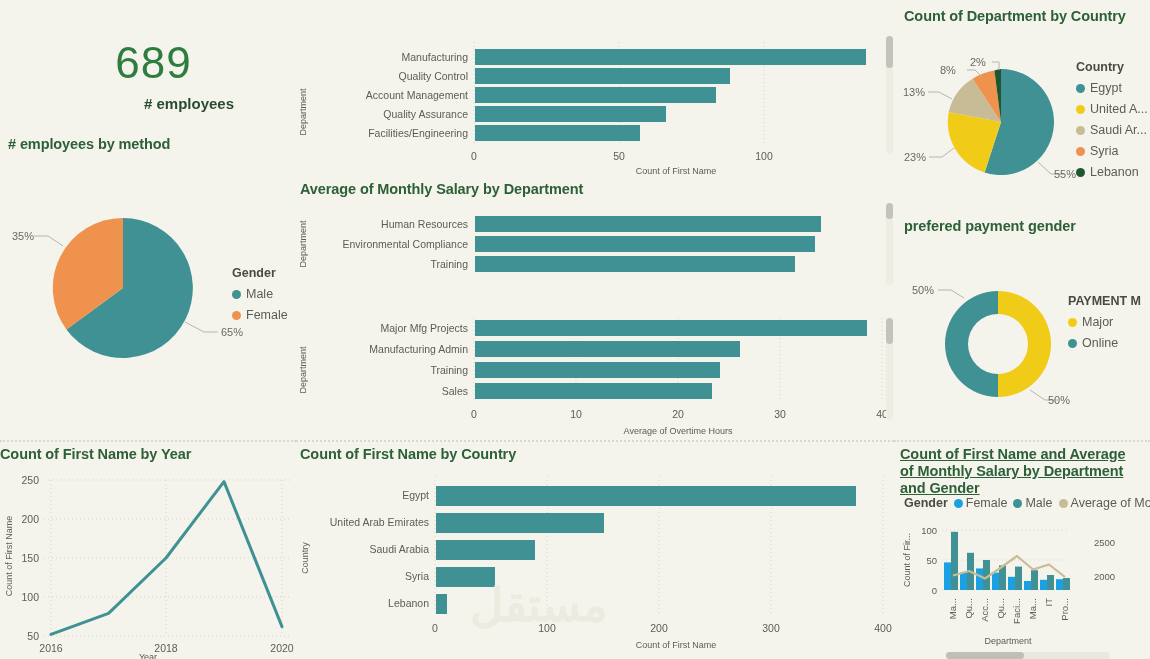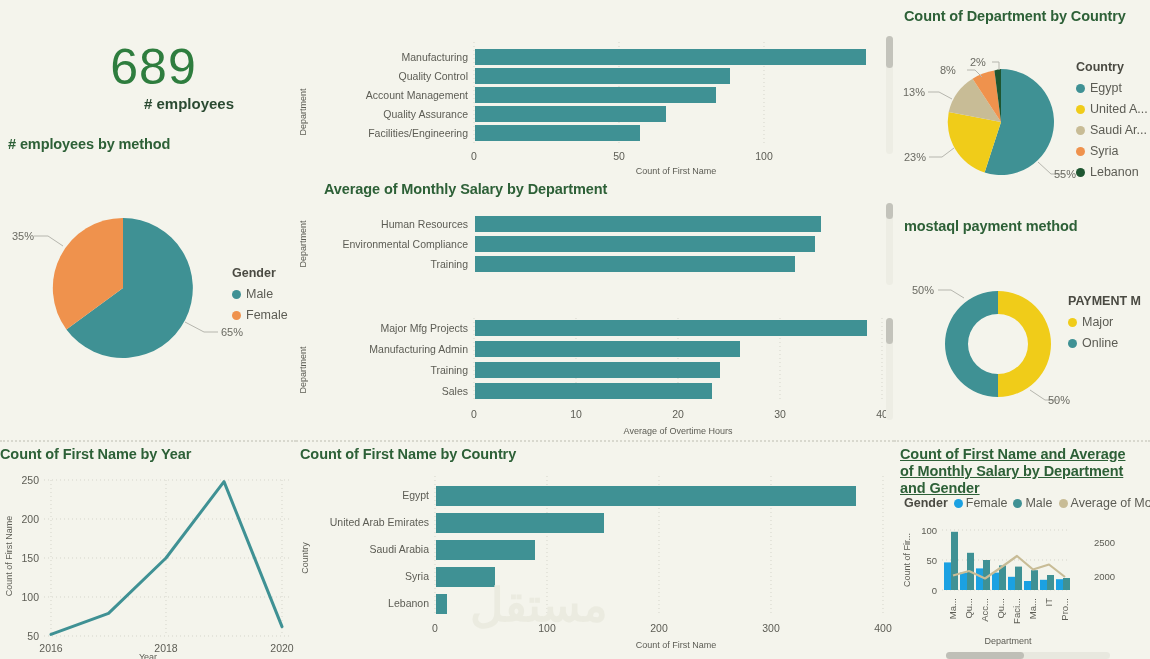--- a/index.html
+++ b/index.html
@@ -80,21 +80,21 @@
     background: #BFBFB7; border-radius: 4px;
   }
   .divider-dots {
     position: absolute;
     border-top: 2px dotted #D8D8CE;
   }
   #kpi-value {
     position: absolute;
     width: 290px; text-align: center;
     color: #2E7D3E;
-    font-size: 50px;
+    font-size: 44px;
     font-weight: normal;
     letter-spacing: 1px;
     padding-left: 17px;
   }
   #kpi-caption {
     position: absolute;
     width: 290px; text-align: center;
     color: #2B4A32;
     font-size: 15px; font-weight: bold;
   }
@@ -174,21 +174,21 @@
       <text class="tick-label" x="470" y="132" text-anchor="middle">100</text>
       <text class="axis-label" x="382" y="146" text-anchor="middle">Count of First Name</text>
     </svg>
   </div>
 
   <div class="scrollbar-track" style="left:886px; top:36px; height:118px;">
     <div class="scrollbar-thumb" style="top:0px; height:32px;"></div>
   </div>
 
   <div class="panel" style="left:294px; top:178px; width:600px; height:110px;">
-    <div class="ptitle" style="position:absolute; left:6px; top:3px;margin-left:24px;">Average of Monthly Salary by Department</div>
+    <div class="ptitle" style="position:absolute; left:6px; top:3px;">Average of Monthly Salary by Department</div>
 
     <svg width="600" height="80" style="position:absolute; left:0; top:24px;">
       <text class="axis-label" transform="translate(12,42) rotate(-90)" text-anchor="middle">Department</text>
 
       <text class="cat-label" x="174" y="26" text-anchor="end">Human Resources</text>
       <rect x="181" y="14" width="346" height="16" fill="#3F9194"></rect>
 
       <text class="cat-label" x="174" y="46" text-anchor="end">Environmental Compliance</text>
       <rect x="181" y="34" width="340" height="16" fill="#3F9194"></rect>
 
@@ -287,21 +287,21 @@
         <span class="legend-text">Syria</span>
       </div>
       <div class="legend-row">
         <span class="legend-dot" style="background:#1E5631;"></span>
         <span class="legend-text">Lebanon</span>
       </div>
     </div>
   </div>
 
   <div class="panel" style="left:898px; top:214px; width:252px; height:210px;">
-    <div class="ptitle" style="position:absolute; left:6px; top:4px;">mostaql payment method</div>
+    <div class="ptitle" style="position:absolute; left:6px; top:4px;">prefered payment gender</div>
 
     <svg width="190" height="175" style="position:absolute; left:0; top:38px;">
 
       <path d="M 100 39 A 53 53 0 0 1 100 145 L 100 122 A 30 30 0 0 0 100 62 Z" fill="#F0CC19"></path>
 
       <path d="M 100 145 A 53 53 0 0 1 100 39 L 100 62 A 30 30 0 0 0 100 122 Z" fill="#3F9194"></path>
 
       <polyline points="132,138 147,148 160,148" fill="none" stroke="#B6B6AE" stroke-width="1"></polyline>
       <text class="pct-label" x="150" y="152">50%</text>
 

